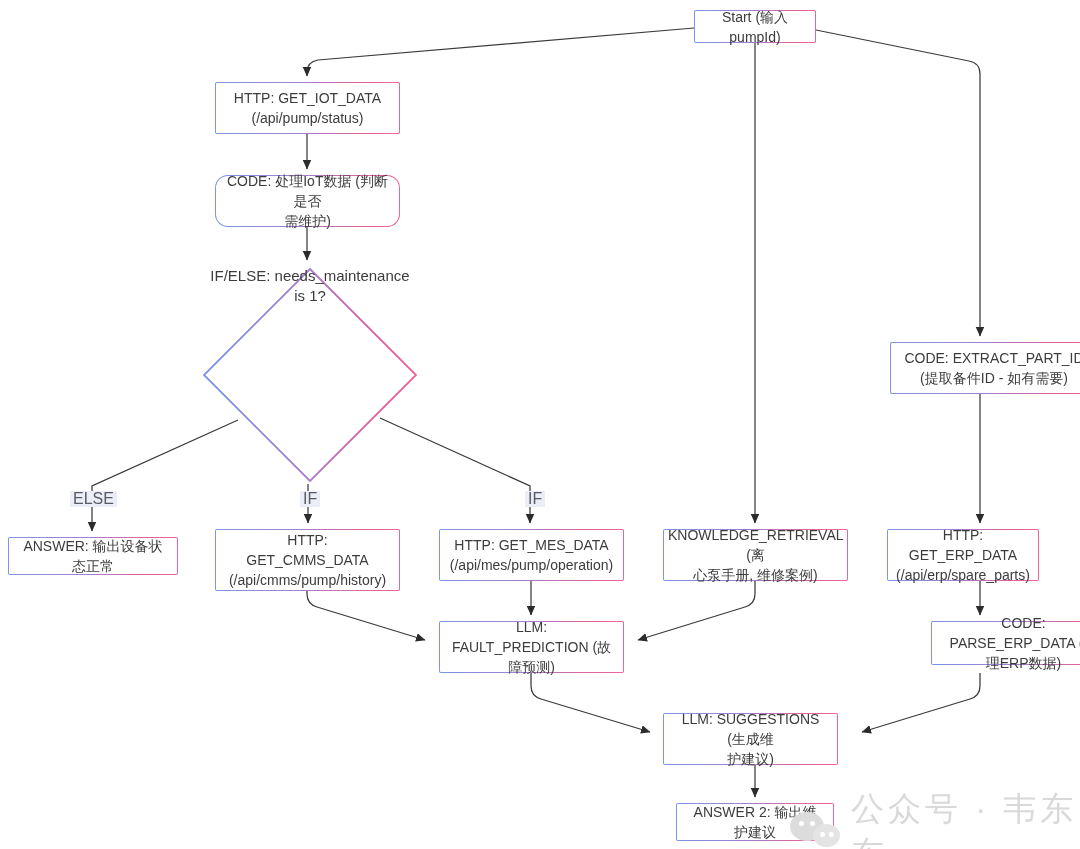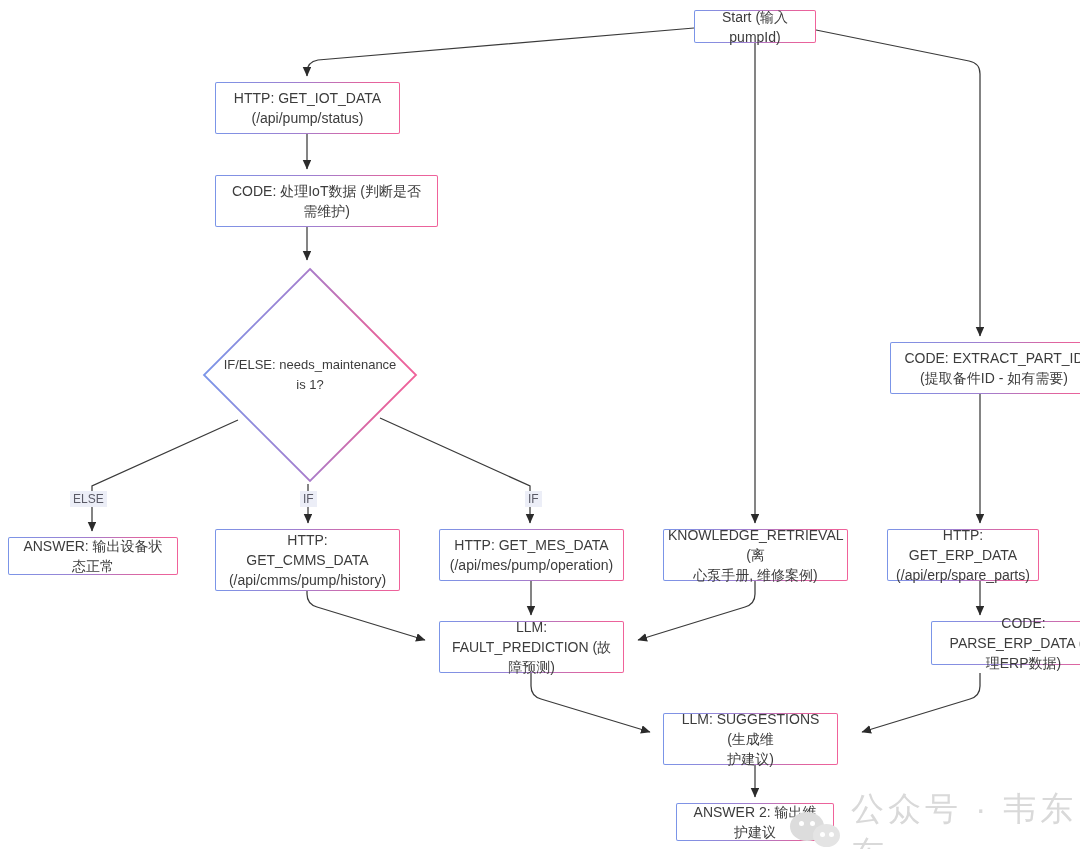--- a/index.html
+++ b/index.html
@@ -59,30 +59,30 @@
     left: 0; top: 0;
   }
   .diamond-label {
     position: absolute;
     left: 0;
     top: 0;
     width: 100%;
     height: 100%;
     display: flex;
     align-items: center;
-    justify-content: center;
+    justify-content: flex-start;
     text-align: center;
     color: #3c3c3c;
-    font-size: 13px;
+    font-size: 15px;
     line-height: 20px;
     pointer-events: none;
   }
   .edge-label {
     position: absolute;
-    font-size: 12px;
+    font-size: 16px;
     color: #5a5a66;
     background: #eceef7;
     padding: 1px 3px;
     line-height: 14px;
     white-space: nowrap;
   }
   .watermark {
     position: absolute;
     display: flex;
     align-items: center;
@@ -166,21 +166,21 @@
 
   <div class="node" style="left:694px; top:10px; width:122px; height:33px;">
     <span class="txt">Start (输入 pumpId)</span>
   </div>
 
   <div class="node" style="left:215px; top:82px; width:185px; height:52px; flex-direction:column;">
     <span class="txt">HTTP: GET_IOT_DATA</span>
     <span class="txt">(/api/pump/status)</span>
   </div>
 
-  <div class="node" style="left:215px; top:175px; width:223px; height:52px; flex-direction:column;">
+  <div class="node" style="left:215px; top:175px; width:185px; height:52px; flex-direction:column;border-radius:13px;">
     <span class="txt">CODE: 处理IoT数据 (判断是否</span>
     <span class="txt">需维护)</span>
   </div>
 
   <div class="diamond-wrap" style="left:201px; top:266px; width:218px; height:218px;">
     <svg class="dia" width="218" height="218" viewBox="0 0 218 218">
       <polygon points="109,3 215,109 109,215 3,109" fill="#ffffff" stroke="url(#nodegrad)" stroke-width="1.8"></polygon>
     </svg>
     <div class="diamond-label" style="flex-direction:column;">
       <span class="txt">IF/ELSE: needs_maintenance</span>

